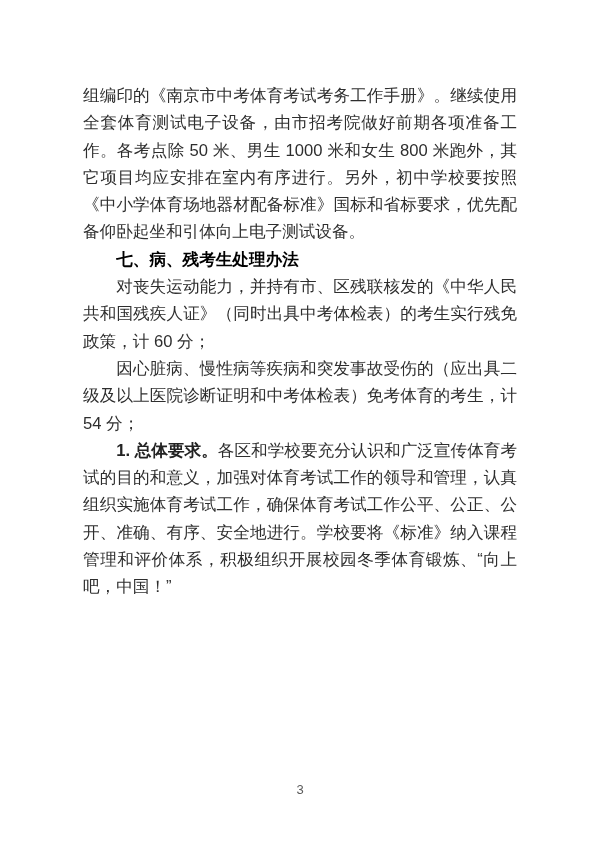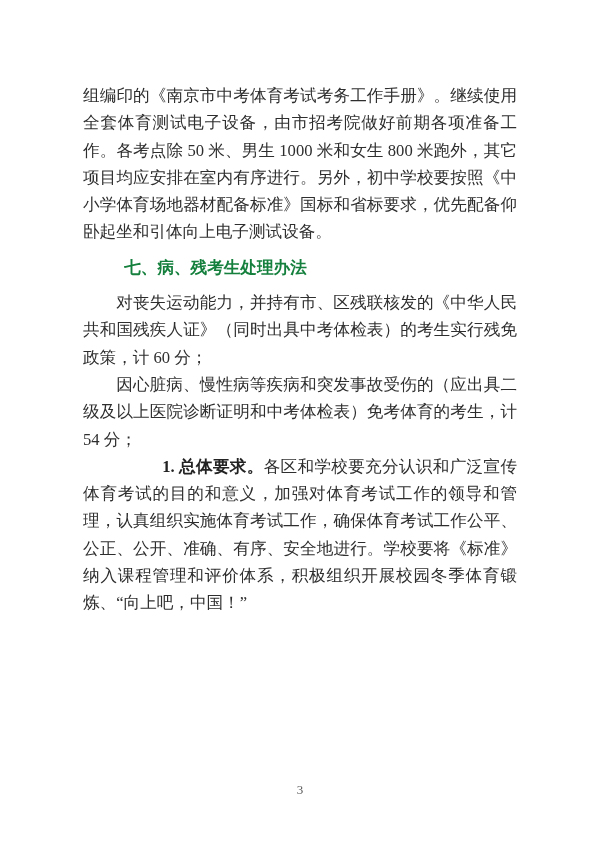--- a/index.html
+++ b/index.html
@@ -6,50 +6,49 @@
     margin: 0;
     padding: 0;
     background: #ffffff;
   }
   .page {
     position: relative;
     width: 600px;
     height: 848px;
     background: #ffffff;
     overflow: hidden;
-    font-family: Liberation Serif, serif;
+    font-family: Liberation Sans, sans-serif;
     color: #2e2e2e;
   }
   .content {
     position: absolute;
     left: 83px;
     top: 82px;
     width: 434px;
     font-size: 16.6px;
     line-height: 27.3px;
     text-align: justify;
     text-justify: inter-ideograph;
   }
   .para {
     margin: 0;
     text-indent: 2em;
   }
   .para.no-indent {
     text-indent: 0;
   }
   .heading {
-    margin: 8px;
+    margin: 0;
     text-indent: 2em;
     font-weight: bold;
-    color: #15803d;
+    color: #000000;
   }
   .lead {
     font-weight: bold;
     color: #232323;
-    margin-left: 46px;
   }
   .page-number {
     position: absolute;
     left: 0;
     top: 781px;
     width: 100%;
     text-align: center;
     font-size: 13px;
     line-height: 18px;
     color: #5a5a5a;

